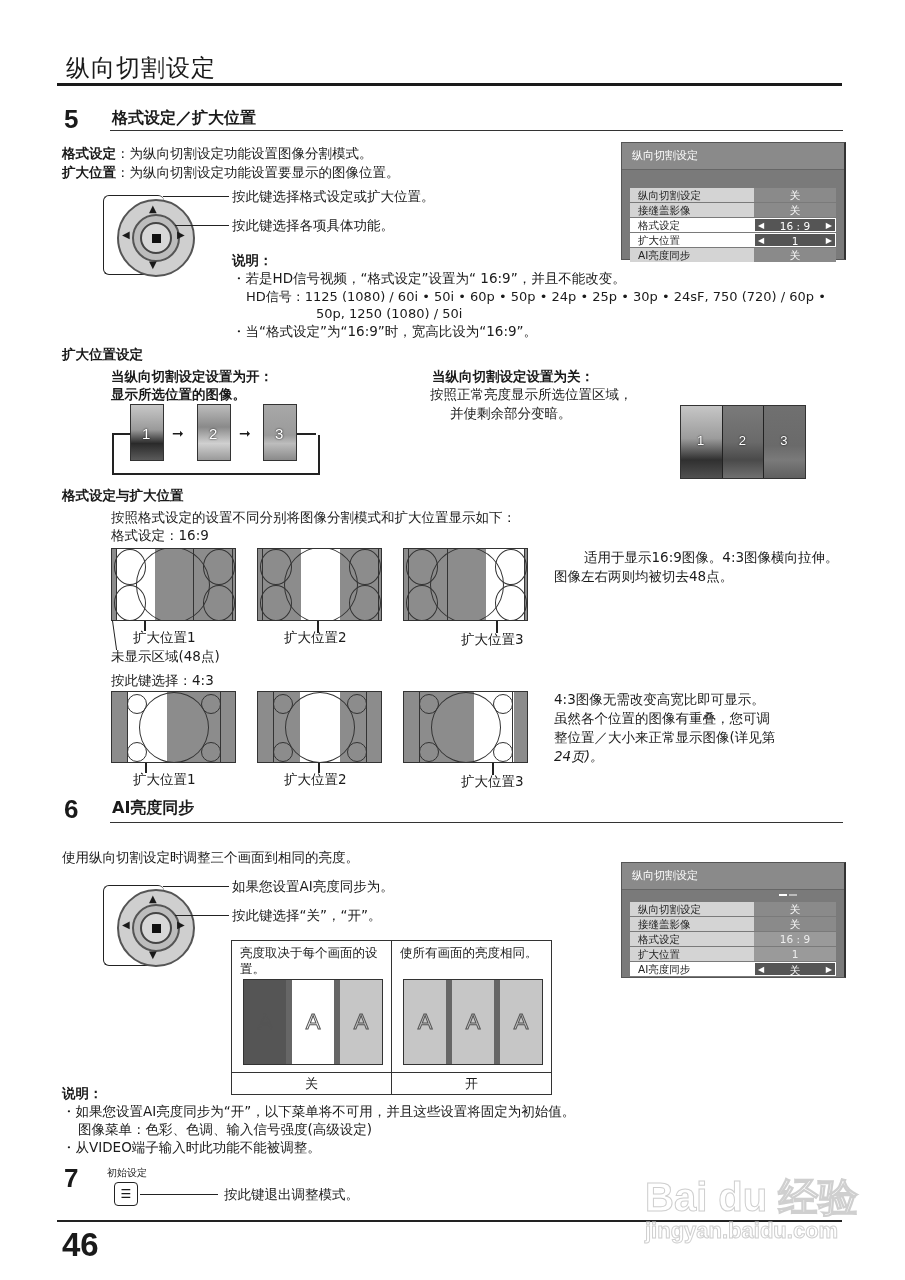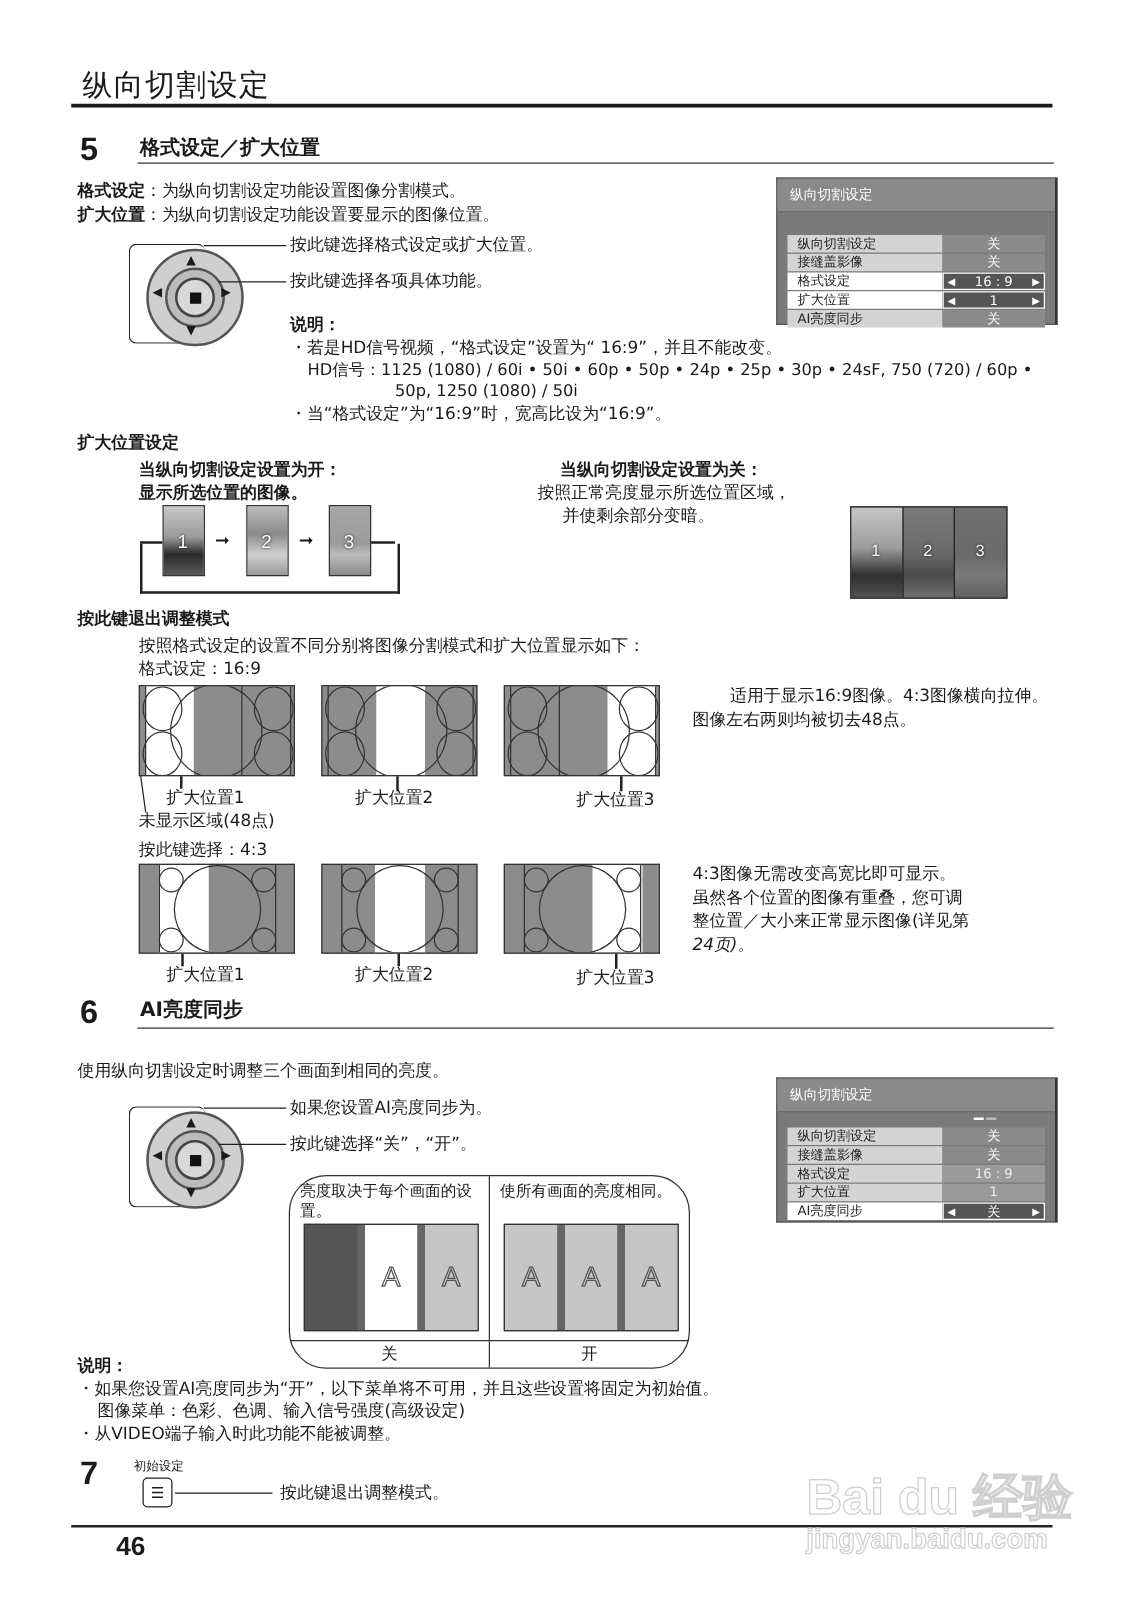--- a/index.html
+++ b/index.html
@@ -143,37 +143,37 @@
 </div>
 <div class="abs" style="left:172px;top:425px;font-size:14px;">➞</div>
 <div class="abs thumb" style="left:197px;top:404px;width:34px;height:57px;background:linear-gradient(180deg,#bdbdbd 0%,#8a8a8a 40%,#d0d0d0 70%,#9a9a9a 100%);">
   <span class="tnum" style="left:11px;top:20px;">2</span>
 </div>
 <div class="abs" style="left:239px;top:425px;font-size:14px;">➞</div>
 <div class="abs thumb" style="left:263px;top:404px;width:34px;height:57px;background:linear-gradient(180deg,#a8a8a8 0%,#9a9a9a 55%,#bdbdbd 70%,#8a8a8a 100%);">
   <span class="tnum" style="left:11px;top:20px;">3</span>
 </div>
 
-<div class="abs txt bold" style="left:448px;top:367px;">当纵向切割设定设置为关：</div>
+<div class="abs txt bold" style="left:432px;top:367px;font-family:Liberation Serif, serif;">当纵向切割设定设置为关：</div>
 <div class="abs txt" style="left:430px;top:385px;">按照正常亮度显示所选位置区域，</div>
 <div class="abs txt" style="left:450px;top:404px;">并使剩余部分变暗。</div>
 
 <div class="abs thumb" style="left:680px;top:405px;width:126px;height:74px;display:flex;background:#444;">
   <div style="flex:1;position:relative;background:linear-gradient(180deg,#c6c6c6 0%,#9c9c9c 45%,#303030 75%,#505050 100%);border-right:1px solid #222;">
     <span class="tnum" style="left:16px;top:27px;font-size:13px;">1</span>
   </div>
   <div style="flex:1;position:relative;background:linear-gradient(180deg,#7a7a7a 0%,#6a6a6a 50%,#4a4a4a 75%,#707070 100%);border-right:1px solid #222;">
     <span class="tnum" style="left:16px;top:27px;font-size:13px;">2</span>
   </div>
   <div style="flex:1;position:relative;background:linear-gradient(180deg,#707070 0%,#6a6a6a 55%,#7a7a7a 75%,#606060 100%);">
     <span class="tnum" style="left:16px;top:27px;font-size:13px;">3</span>
   </div>
 </div>
 
-<div class="abs txt bold" style="left:62px;top:486px;">按此键退出调整模式</div>
+<div class="abs txt bold" style="left:62px;top:486px;">格式设定与扩大位置</div>
 <div class="abs txt" style="left:111px;top:508px;">按照格式设定的设置不同分别将图像分割模式和扩大位置显示如下：</div>
 <div class="abs txt" style="left:111px;top:526px;">格式设定：16:9</div>
 
 <div class="abs diag" style="left:111px;top:548px;width:125px;height:73px;">
   <div class="white" style="left:4px;width:39px;"></div>
   <div class="circ" style="left:2px;top:0;width:32px;height:36px;"></div>
   <div class="circ" style="left:2px;top:36px;width:32px;height:36px;"></div>
   <div class="circ" style="left:24px;top:-2px;width:74px;height:76px;border-color:#333;"></div>
   <div class="circ" style="left:91px;top:0;width:32px;height:36px;"></div>
   <div class="circ" style="left:91px;top:36px;width:32px;height:36px;"></div>
@@ -303,21 +303,21 @@
       <div class="osd-label">扩大位置</div>
       <div class="osd-value">1</div>
     </div>
     <div class="osd-row active">
       <div class="osd-label">AI亮度同步</div>
       <div class="osd-value"><span class="arr-l">◀</span><span>关</span><span class="arr-r">▶</span></div>
     </div>
   </div>
 </div>
 
-<div class="abs ai-table" style="left:231px;top:940px;width:321px;height:155px;border-radius:30px;">
+<div class="abs ai-table" style="left:231px;top:940px;width:321px;height:155px;">
   <div class="ai-cell">
     <div class="ai-desc">亮度取决于每个画面的设置。</div>
     <div class="ai-panel">
       <div class="p" style="flex:1;background:#555;">A</div>
       <div class="gap"></div>
       <div class="p" style="flex:1;background:#fff;">A</div>
       <div class="gap"></div>
       <div class="p" style="flex:1;background:#c6c6c6;">A</div>
     </div>
   </div>
@@ -342,16 +342,16 @@
 
 <div class="abs sec-num" style="left:64px;top:1163px;">7</div>
 <div class="abs" style="left:107px;top:1166px;font-size:10px;">初始设定</div>
 <div class="abs menu-key" style="left:114px;top:1182px;">
   <span>☰</span>
 </div>
 <div class="abs lead" style="left:140px;top:1194px;width:78px;"></div>
 <div class="abs txt" style="left:224px;top:1185px;">按此键退出调整模式。</div>
 
 <div class="abs" style="left:57px;top:1220px;width:785px;height:2px;background:#222;"></div>
-<div class="abs sec-num" style="left:62px;top:1226px;font-size:21px;margin-left:31px;">46</div>
+<div class="abs sec-num" style="left:62px;top:1226px;font-size:33px;">46</div>
 
 <div class="abs watermark" style="left:645px;top:1170px;font-size:40px;">Bai du 经验</div>
 <div class="abs watermark" style="left:645px;top:1218px;font-size:22px;">jingyan.baidu.com</div>
 
 </body></html>

